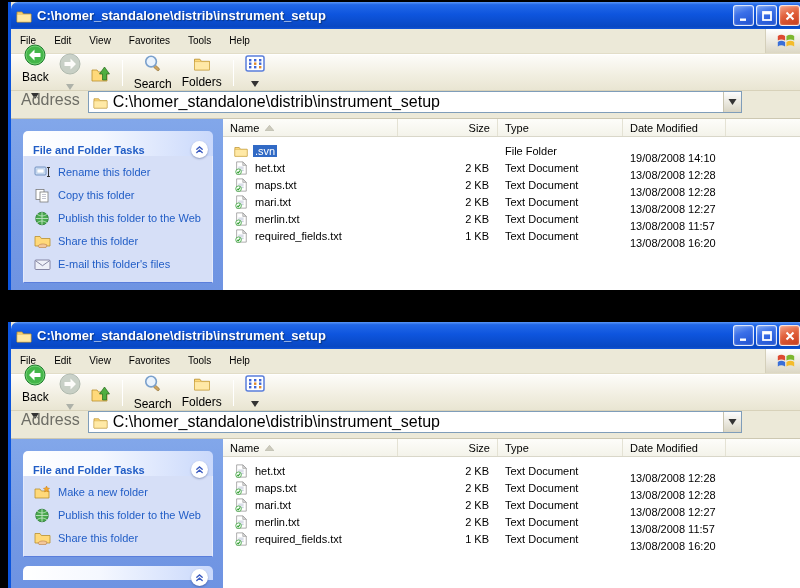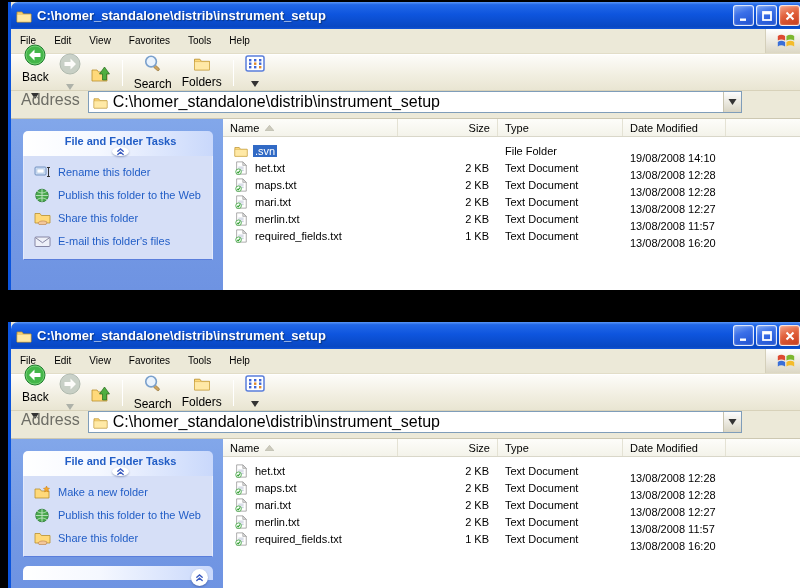--- a/index.html
+++ b/index.html
@@ -82,21 +82,21 @@
 
   .sidebar {
     width: 212px; flex:none; overflow:hidden;
     background: linear-gradient(180deg,#82a7ea 0%, #7499e4 60%, #6e93e2 100%);
     padding: 12px 10px 0 12px;
   }
   .panel-header {
     height: 25px; border-radius:5px 5px 0 0;
     background: linear-gradient(90deg,#ffffff 0%, #f5f8ff 40%, #c9d8fb 100%);
     display:flex; align-items:center; justify-content:space-between;
-    padding: 4px 5px 0 10px; color:#215dc6; font-weight:bold; font-size:11px;flex-direction:column;
+    padding: 12px 5px 0 10px; color:#215dc6; font-weight:bold; font-size:11px;
   }
   .chevron-btn {
     width:17px; height:17px; border-radius:50%; background:#fff;
     box-shadow: 0 1px 2px rgba(10,30,90,.35);
     display:flex; align-items:center; justify-content:center;
   }
   .chevron-btn svg { width:9px; height:9px; }
   .panel-body {
     background:#d6dff7; padding: 10px 6px 10px 10px;
     display:flex; flex-direction:column; gap:9px;
@@ -365,20 +365,26 @@
         </div>
         <div class="panel-body">
           <div class="task">
             <svg class="ticon">
                 <use href="#sym-rename"></use>
               </svg>
             <span>Rename this folder</span>
           </div>
           <div class="task">
             <svg class="ticon">
+                <use href="#sym-copy"></use>
+              </svg>
+            <span>Copy this folder</span>
+          </div>
+          <div class="task">
+            <svg class="ticon">
                 <use href="#sym-globe"></use>
               </svg>
             <span>Publish this folder to the Web</span>
           </div>
           <div class="task">
             <svg class="ticon">
                 <use href="#sym-share"></use>
               </svg>
             <span>Share this folder</span>
           </div>

